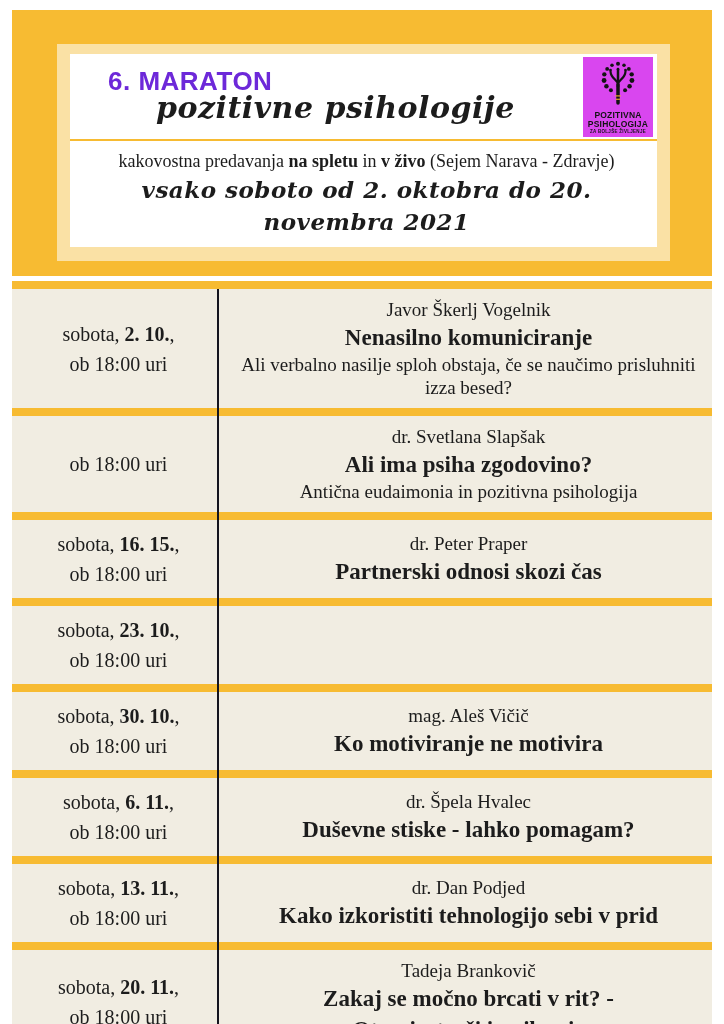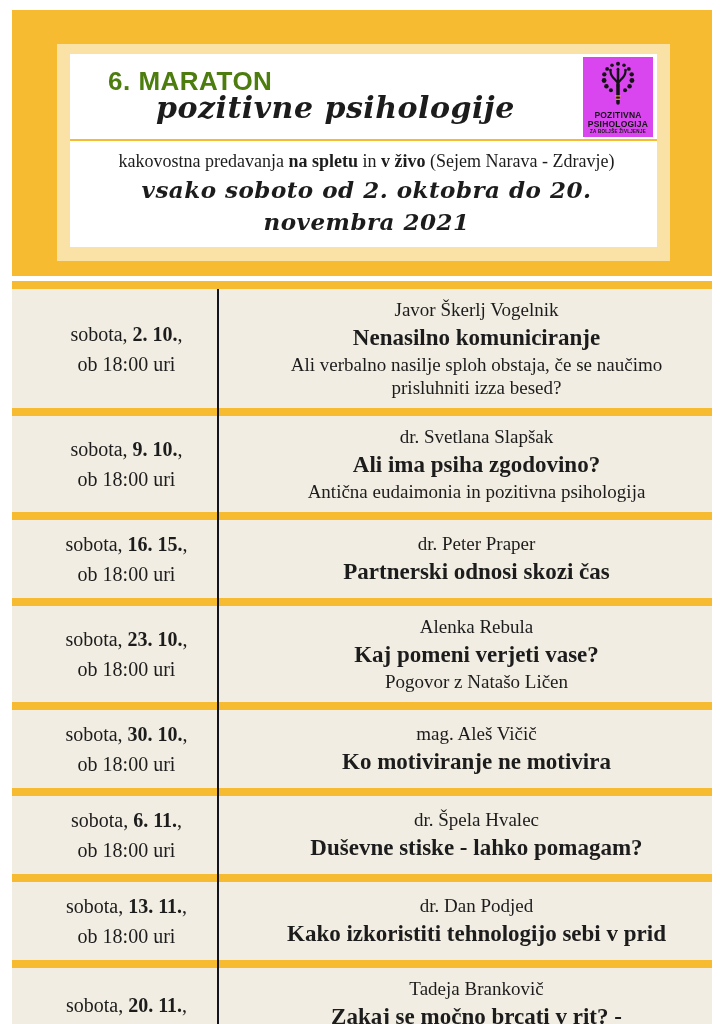--- a/index.html
+++ b/index.html
@@ -27,21 +27,21 @@
     position:relative;
     height:85px;
     box-sizing:border-box;
     padding:13px 0 0 38px;
   }
   .main-title {
     font-family:"Liberation Sans", sans-serif;
     font-weight:bold;
     font-size:26px;
     letter-spacing:0.5px;
-    color:#4d7c0f;
+    color:#6d28d9;
     line-height:28px;
   }
   .script-title {
     font-family:"DejaVu Serif", serif;
     font-style:italic;
     font-weight:bold;
     font-size:30px;
     line-height:32px;
     margin:-3px 0 0 48px;
     letter-spacing:0.5px;
@@ -87,21 +87,21 @@
     align-items:center;
     min-height:76px;
     box-sizing:border-box;
   }
   .col-date {
     width:205px;
     flex:0 0 205px;
     text-align:center;
     font-size:20px;
     line-height:30px;
-    padding:9px 12px;
+    padding:9px 4px;
   }
   .col-content {
     flex:1;
     text-align:center;
     padding:9px 14px;
   }
   .speaker { font-size:19px; line-height:24px; }
   .title {
     font-weight:bold;
     font-size:23px;
@@ -184,21 +184,20 @@
     </div>
     <div class="col-content">
       <div class="speaker">Javor Škerlj Vogelnik</div>
       <div class="title">Nenasilno komuniciranje</div>
       <div class="subtitle">Ali verbalno nasilje sploh obstaja, če se naučimo prisluhniti izza besed?</div>
     </div>
   </div>
       <div class="sep"></div>
       <div class="row">
     <div class="col-date">
-      <div><span>sobota, </span><b>9. 10.</b><span>,</span></div>
       <div>ob 18:00 uri</div>
     </div>
     <div class="col-content">
       <div class="speaker">dr. Svetlana Slapšak</div>
       <div class="title">Ali ima psiha zgodovino?</div>
       <div class="subtitle">Antična eudaimonia in pozitivna psihologija</div>
     </div>
   </div>
       <div class="sep"></div>
       <div class="row">
@@ -211,25 +210,20 @@
       <div class="title">Partnerski odnosi skozi čas</div>
 
     </div>
   </div>
       <div class="sep"></div>
       <div class="row">
     <div class="col-date">
       <div><span>sobota, </span><b>23. 10.</b><span>,</span></div>
       <div>ob 18:00 uri</div>
     </div>
-    <div class="col-content">
-      <div class="speaker">Alenka Rebula</div>
-      <div class="title">Kaj pomeni verjeti vase?</div>
-      <div class="subtitle">Pogovor z Natašo Ličen</div>
-    </div>
   </div>
       <div class="sep"></div>
       <div class="row">
     <div class="col-date">
       <div><span>sobota, </span><b>30. 10.</b><span>,</span></div>
       <div>ob 18:00 uri</div>
     </div>
     <div class="col-content">
       <div class="speaker">mag. Aleš Vičič</div>
       <div class="title">Ko motiviranje ne motivira</div>

